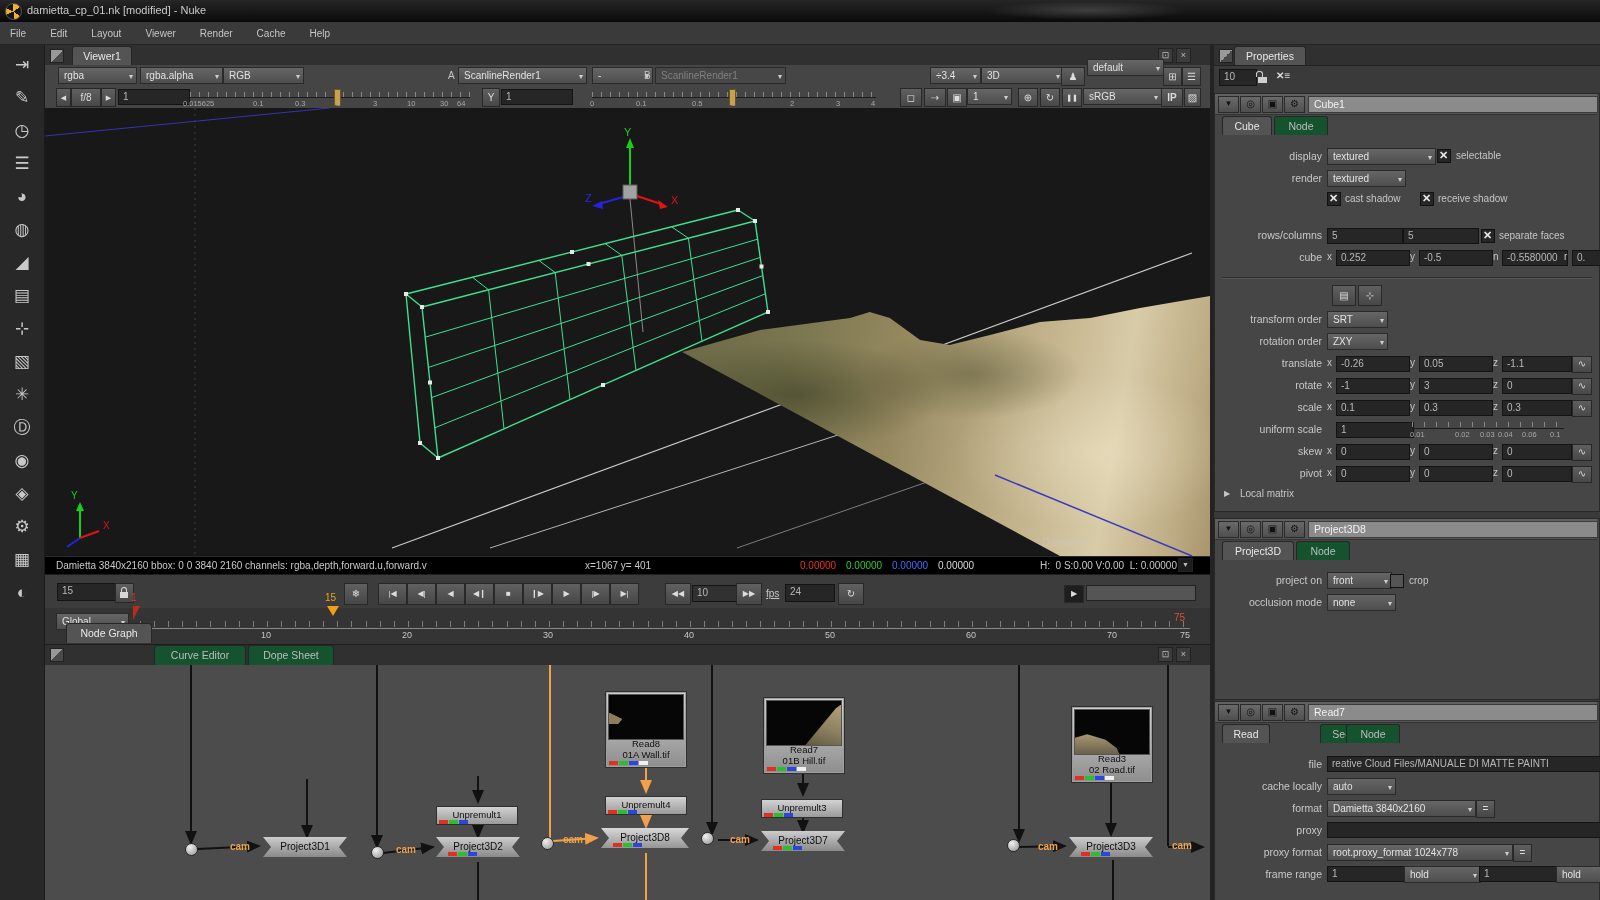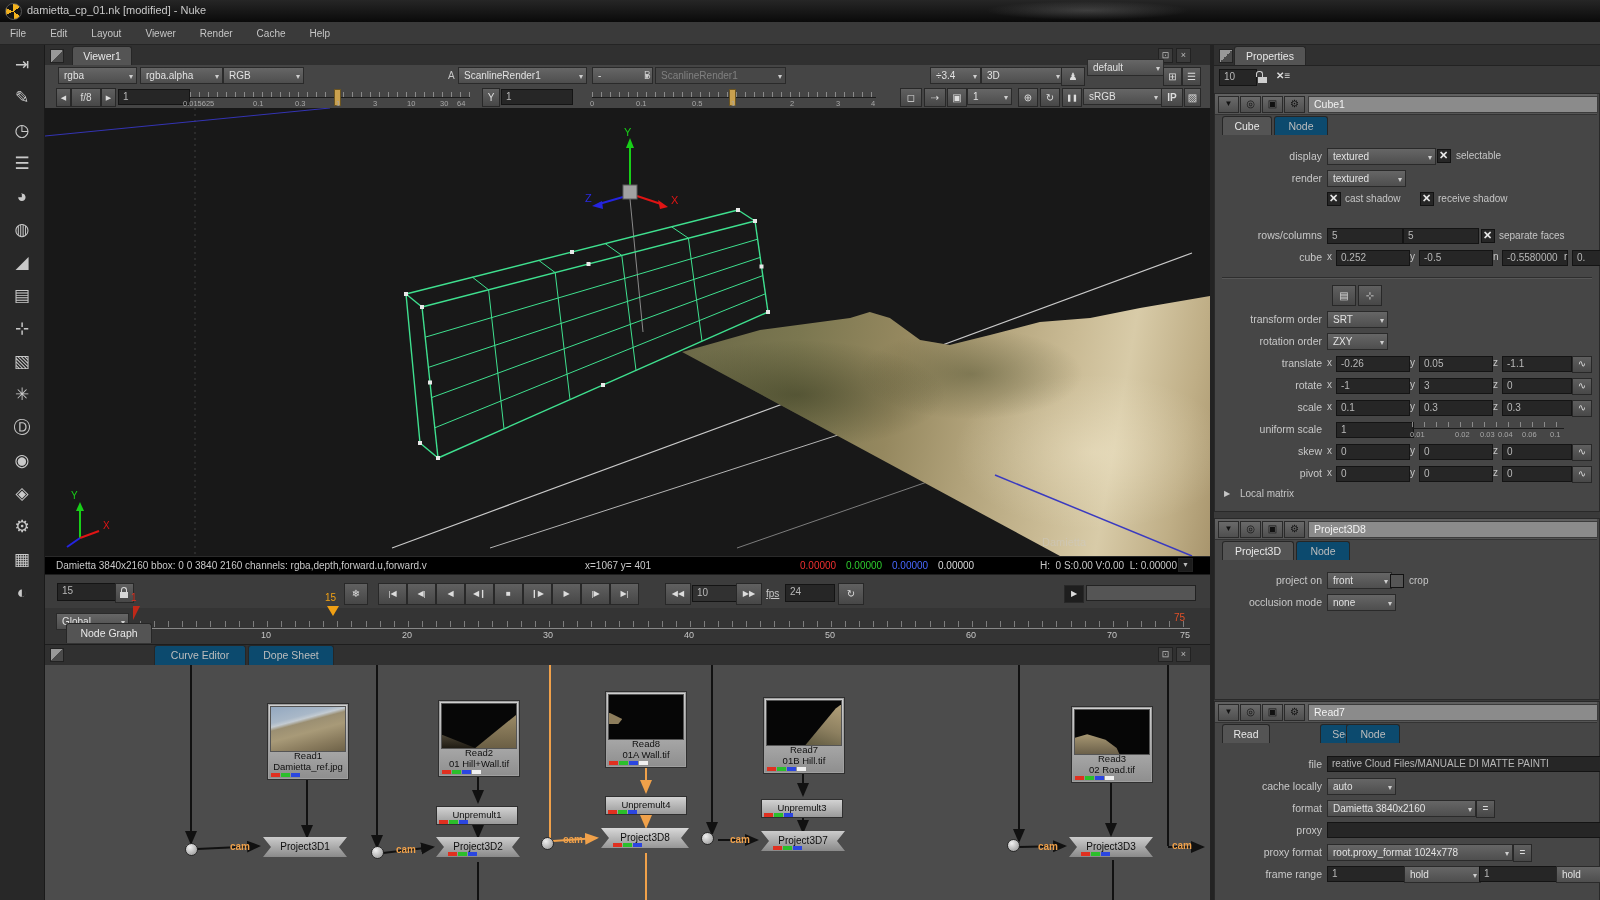--- a/index.html
+++ b/index.html
@@ -10,21 +10,21 @@
       line-height:14px;padding:0 4px;white-space:nowrap;overflow:hidden;}
   .dd{position:absolute;background:linear-gradient(#666,#4e4e4e);border:1px solid #2a2a2a;color:#e2e2e2;
       font-size:10px;line-height:15px;padding:0 14px 0 5px;white-space:nowrap;overflow:hidden;}
   .dd::after{content:"▾";position:absolute;right:3px;top:1px;font-size:8px;color:#cfcfcf;}
   .dd.dis{color:#808080;background:#474747;}
   .btn{position:absolute;background:linear-gradient(#606060,#474747);border:1px solid #282828;color:#ddd;
       font-size:10px;text-align:center;line-height:17px;overflow:hidden;}
   .cb{position:absolute;width:12px;height:12px;background:#262626;border:1px solid #121212;}
   .cb.on::before{content:"✕";position:absolute;left:1px;top:-1px;color:#e8e8e8;font-size:11px;font-weight:bold;}
   .plbl{position:absolute;width:150px;text-align:right;color:#c8c8c8;font-size:10.5px;white-space:nowrap;}
-  .tab{position:absolute;background:#0c4a6e;border:1px solid #262626;border-bottom:none;color:#bdbdbd;
+  .tab{position:absolute;background:#14532d;border:1px solid #262626;border-bottom:none;color:#bdbdbd;
       font-size:10.5px;text-align:center;border-radius:3px 3px 0 0;}
   .tab.act{background:#545454;color:#e8e8e8;}
   .grip{position:absolute;width:12px;height:12px;background:linear-gradient(135deg,#999 50%,#4a4a4a 50%);border:1px solid #222;}
   .winic{position:absolute;width:13px;height:13px;background:#3c3c3c;border:1px solid #222;color:#bbb;
       font-size:9px;line-height:12px;text-align:center;}
   .rail-ic{width:26px;height:24px;color:#c9c9c9;font-size:17px;text-align:center;line-height:24px;}
   .panel{position:absolute;background:#464646;border:1px solid #292929;}
   .phead{position:absolute;background:linear-gradient(#616161,#555);border-bottom:1px solid #333;height:20px;}
   .pico{position:absolute;width:19px;height:15px;background:linear-gradient(#6a6a6a,#4f4f4f);border:1px solid #2a2a2a;
       color:#111;font-size:10px;text-align:center;line-height:14px;top:2px;}
@@ -338,41 +338,20 @@
     </g>
     <g stroke="#f0a14a" stroke-width="2">
       <line x1="505" y1="0" x2="505" y2="174"></line>
       <line x1="508" y1="176" x2="552" y2="173" marker-end="url(#ao)"></line>
       <line x1="601" y1="102" x2="601" y2="127" marker-end="url(#ao)"></line>
       <line x1="601" y1="149" x2="601" y2="162" marker-end="url(#ao)"></line>
       <line x1="601" y1="188" x2="601" y2="235"></line>
     </g>
   </svg>
 
-  <div class="rnode" style="left:222px;top:38px;">
-    <div class="rthumb t1"></div>
-    <div class="rname">Read1</div>
-    <div class="rfile">Damietta_ref.jpg</div>
-    <div class="strip" style="left:3px;bottom:2px;">
-        <i class="sr"></i>
-        <i class="sg"></i>
-        <i class="sb"></i>
-      </div>
-  </div>
-  <div class="rnode" style="left:393px;top:35px;">
-    <div class="rthumb t2"></div>
-    <div class="rname">Read2</div>
-    <div class="rfile">01 Hill+Wall.tif</div>
-    <div class="strip" style="left:3px;bottom:2px;">
-        <i class="sr"></i>
-        <i class="sg"></i>
-        <i class="sb"></i>
-        <i class="sw"></i>
-      </div>
-  </div>
   <div class="rnode" style="left:560px;top:26px;">
     <div class="rthumb t3"></div>
     <div class="rname">Read8</div>
     <div class="rfile">01A Wall.tif</div>
     <div class="strip" style="left:3px;bottom:2px;">
         <i class="sr"></i>
         <i class="sg"></i>
         <i class="sb"></i>
         <i class="sw"></i>
       </div>

